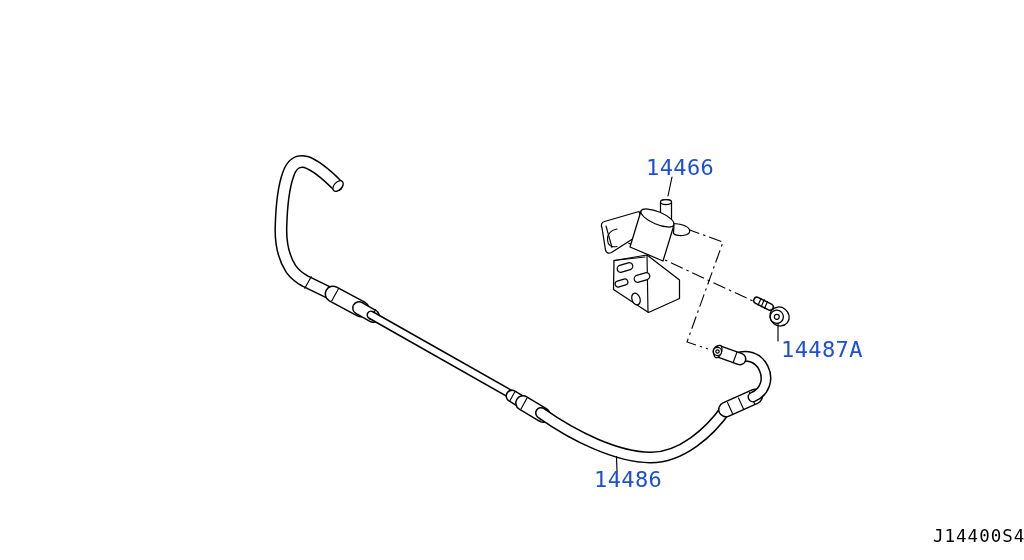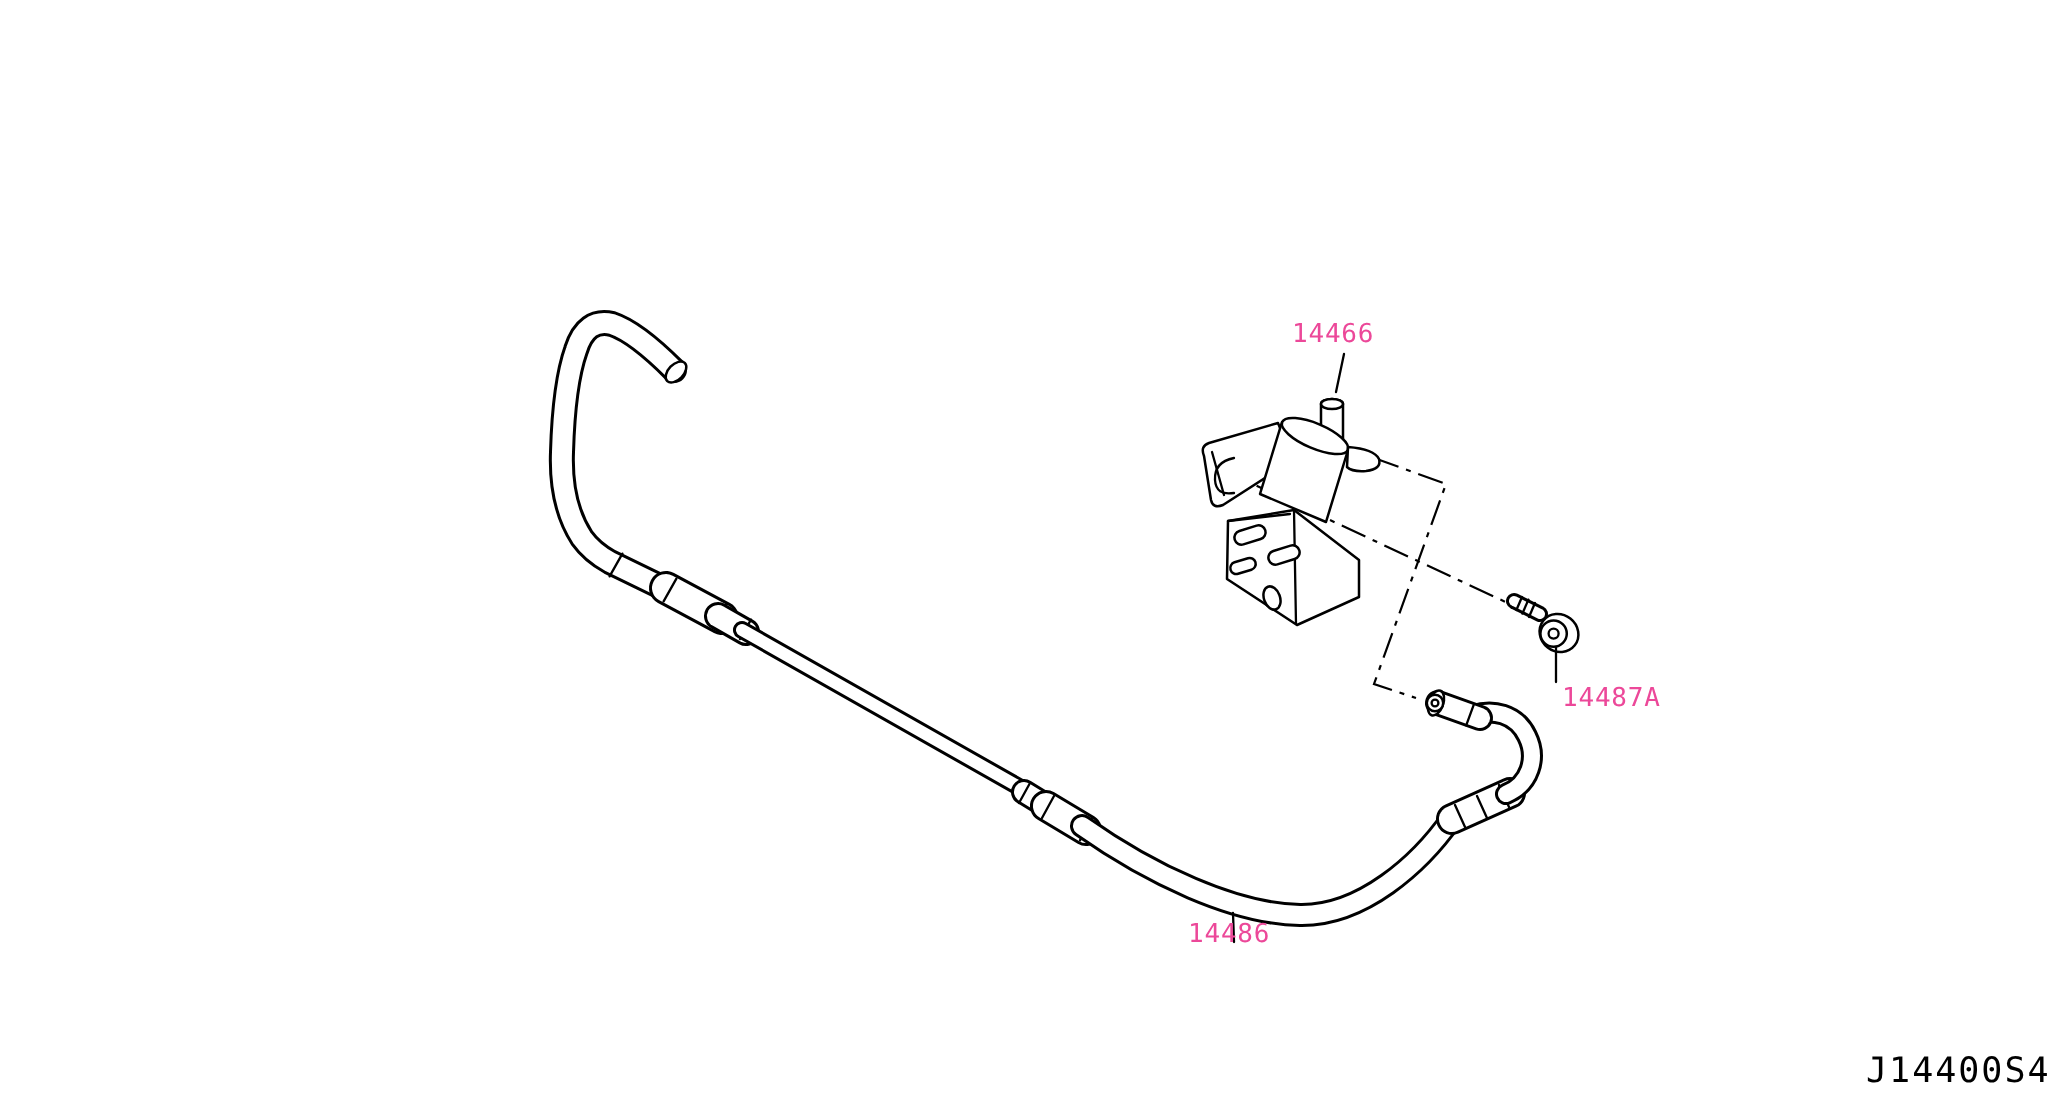--- a/index.html
+++ b/index.html
@@ -10,21 +10,21 @@
   }
   .stage{position:absolute;inset:0}
   .stage svg{position:absolute;left:0;top:0}
   
   .ob{fill:none;stroke:#000;stroke-linecap:round;stroke-linejoin:round}
   .ow{fill:none;stroke:#fff;stroke-linecap:round;stroke-linejoin:round}
   .part{fill:#fff;stroke:#000;stroke-width:1.25;stroke-linejoin:round}
   .thin{fill:none;stroke:#000;stroke-width:1.15;stroke-linecap:round}
   .phantom{fill:none;stroke:#000;stroke-width:1.1;stroke-dasharray:13 4 2.5 4}
   .callout{
-    position:absolute;color:#ec4899;font-size:13px;line-height:15px;
+    position:absolute;color:#1d4ed8;font-size:22px;line-height:15px;
     letter-spacing:.4px;white-space:nowrap;cursor:pointer;user-select:none;
   }
   .code{
     position:absolute;color:#000;font-size:17.5px;line-height:18px;
     letter-spacing:1px;white-space:nowrap;
   }
 </style>
 </head>
 <body>
 
@@ -121,17 +121,17 @@
       <path class="thin" d="M672,177 L668,196"></path>
       <path class="thin" d="M778,323.5 L778,341"></path>
       <path class="thin" d="M616.5,456.5 L617,471"></path>
     </g>
   </svg>
 
   <div class="callout" style="left:646px;top:160px;">14466</div>
 
   <div class="callout" style="left:751px;top:342px;margin-left:30px;">14487A</div>
 
-  <div class="callout" style="left:594px;top:460px;">14486</div>
+  <div class="callout" style="left:594px;top:472px;">14486</div>
 
   <div class="code" style="left:933px;top:527px;">J14400S4</div>
 
 </div>
 
 </body></html>

